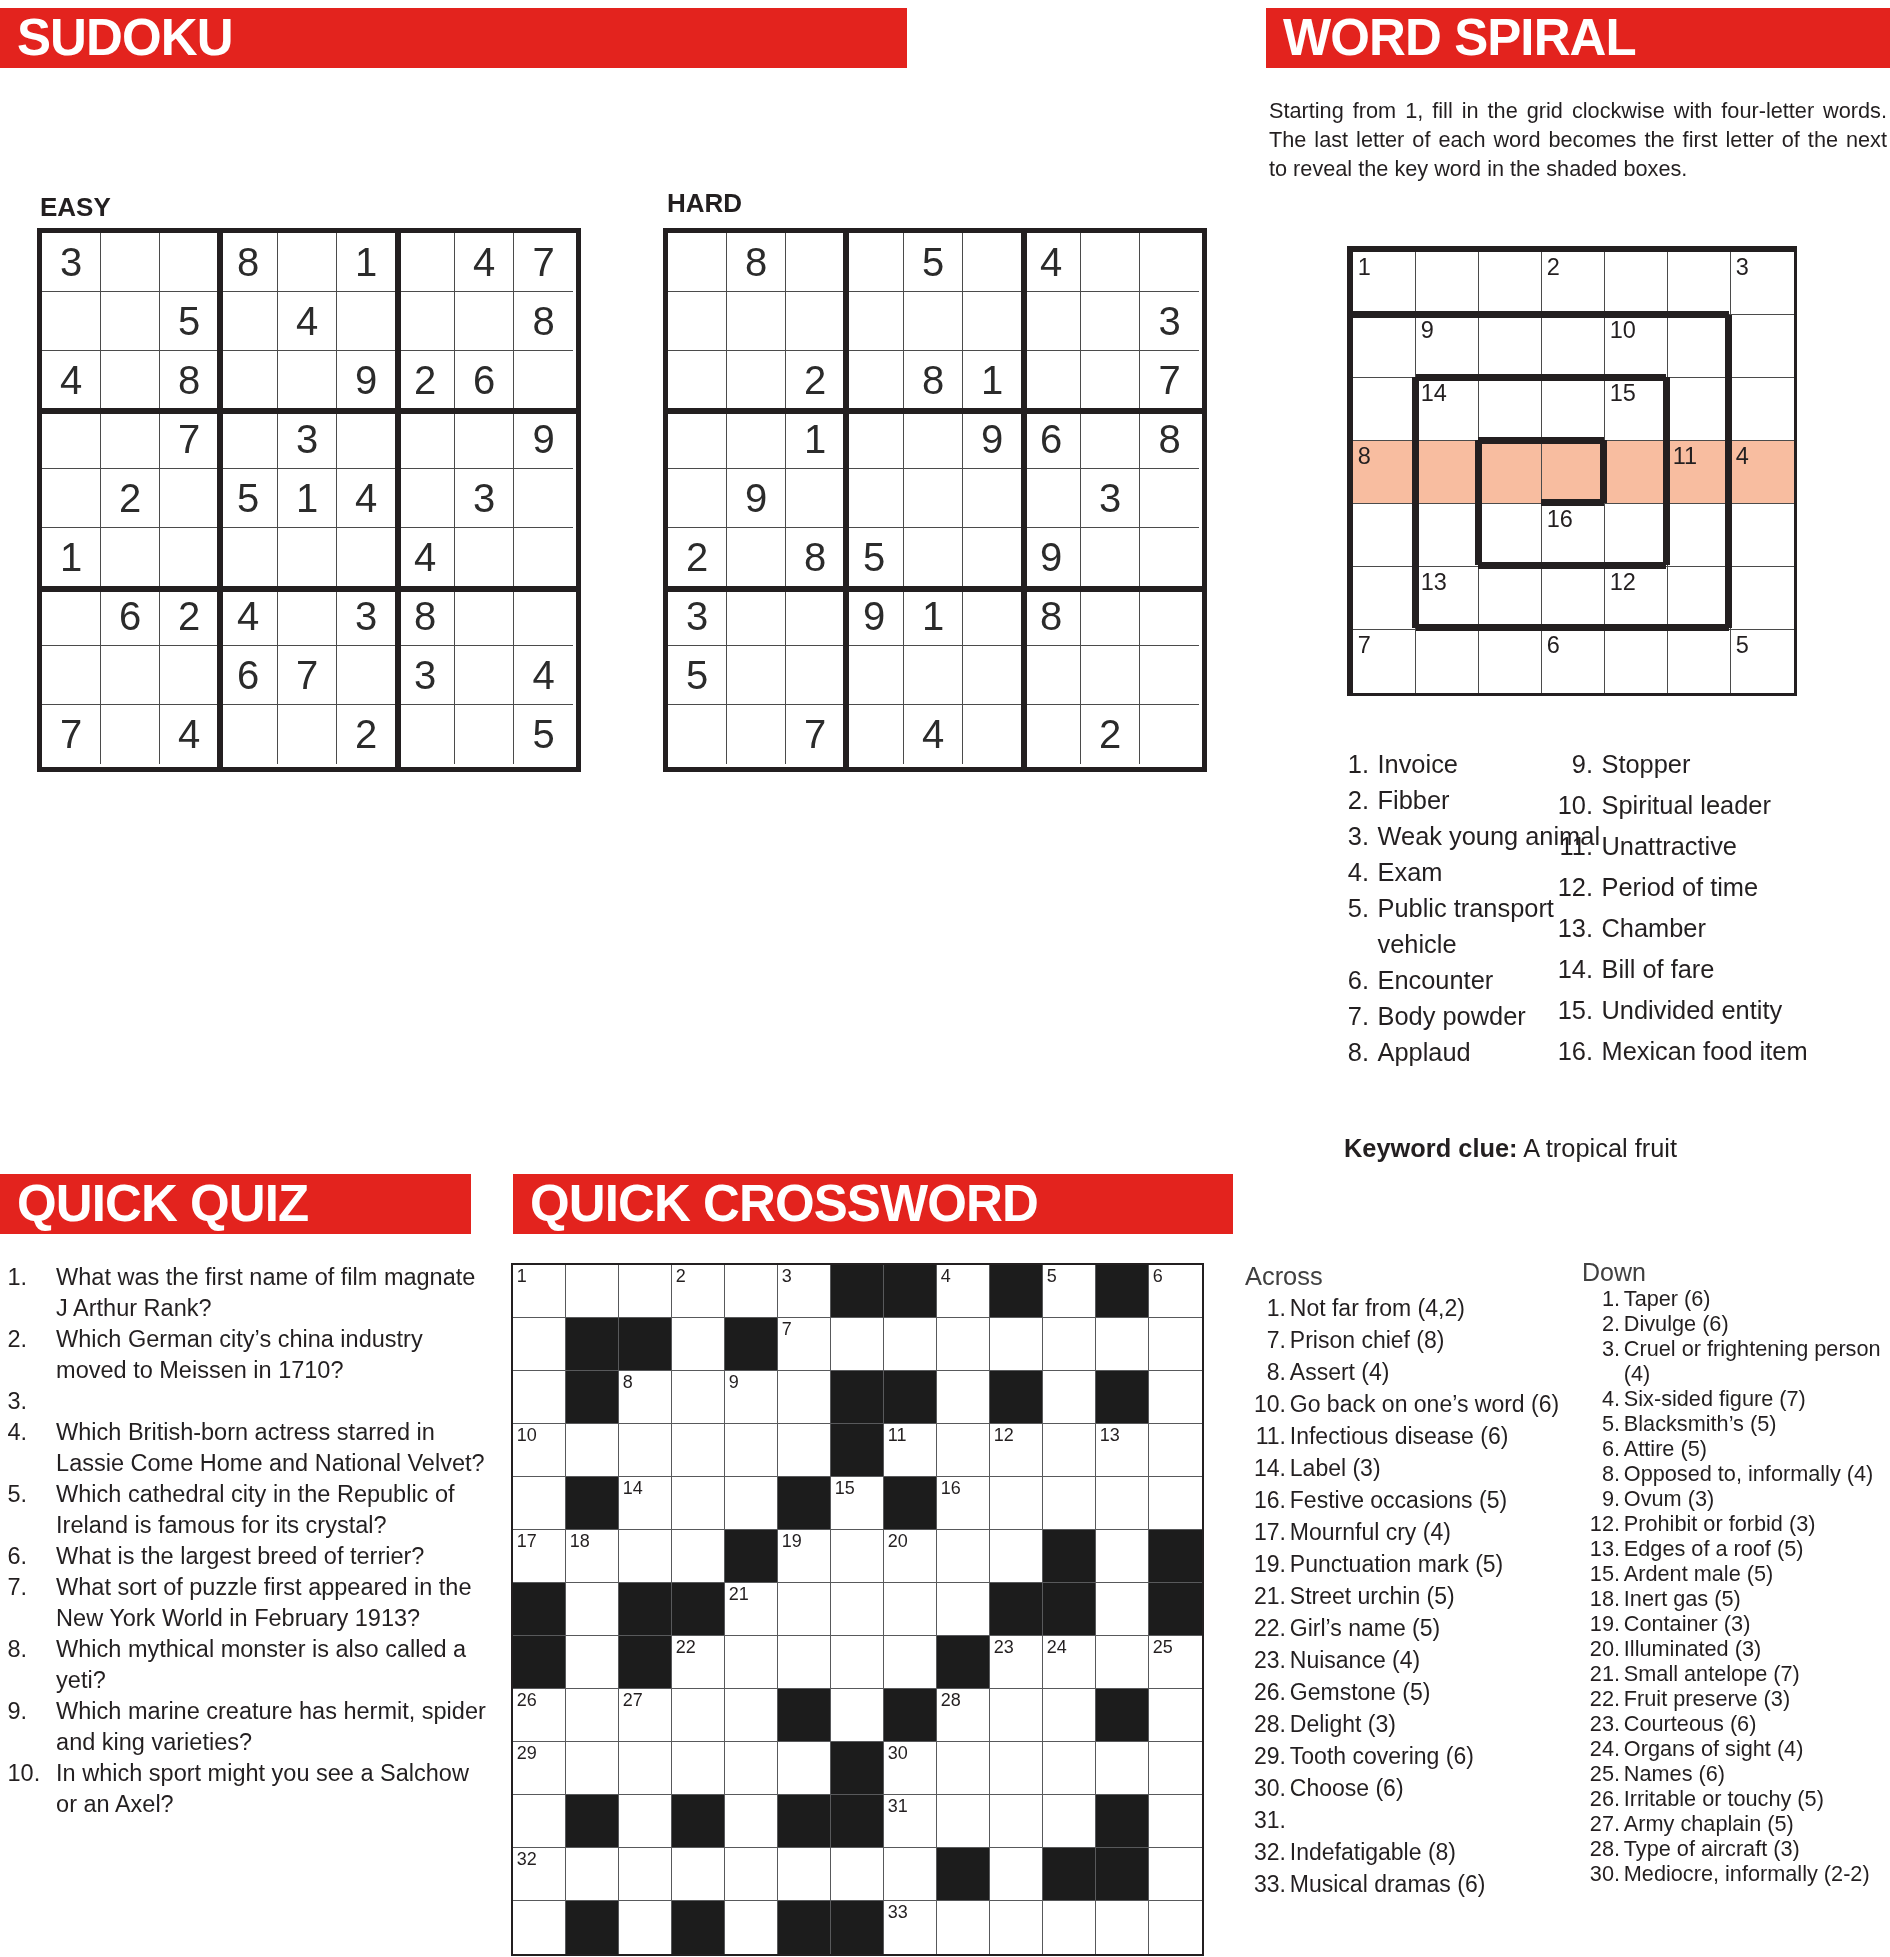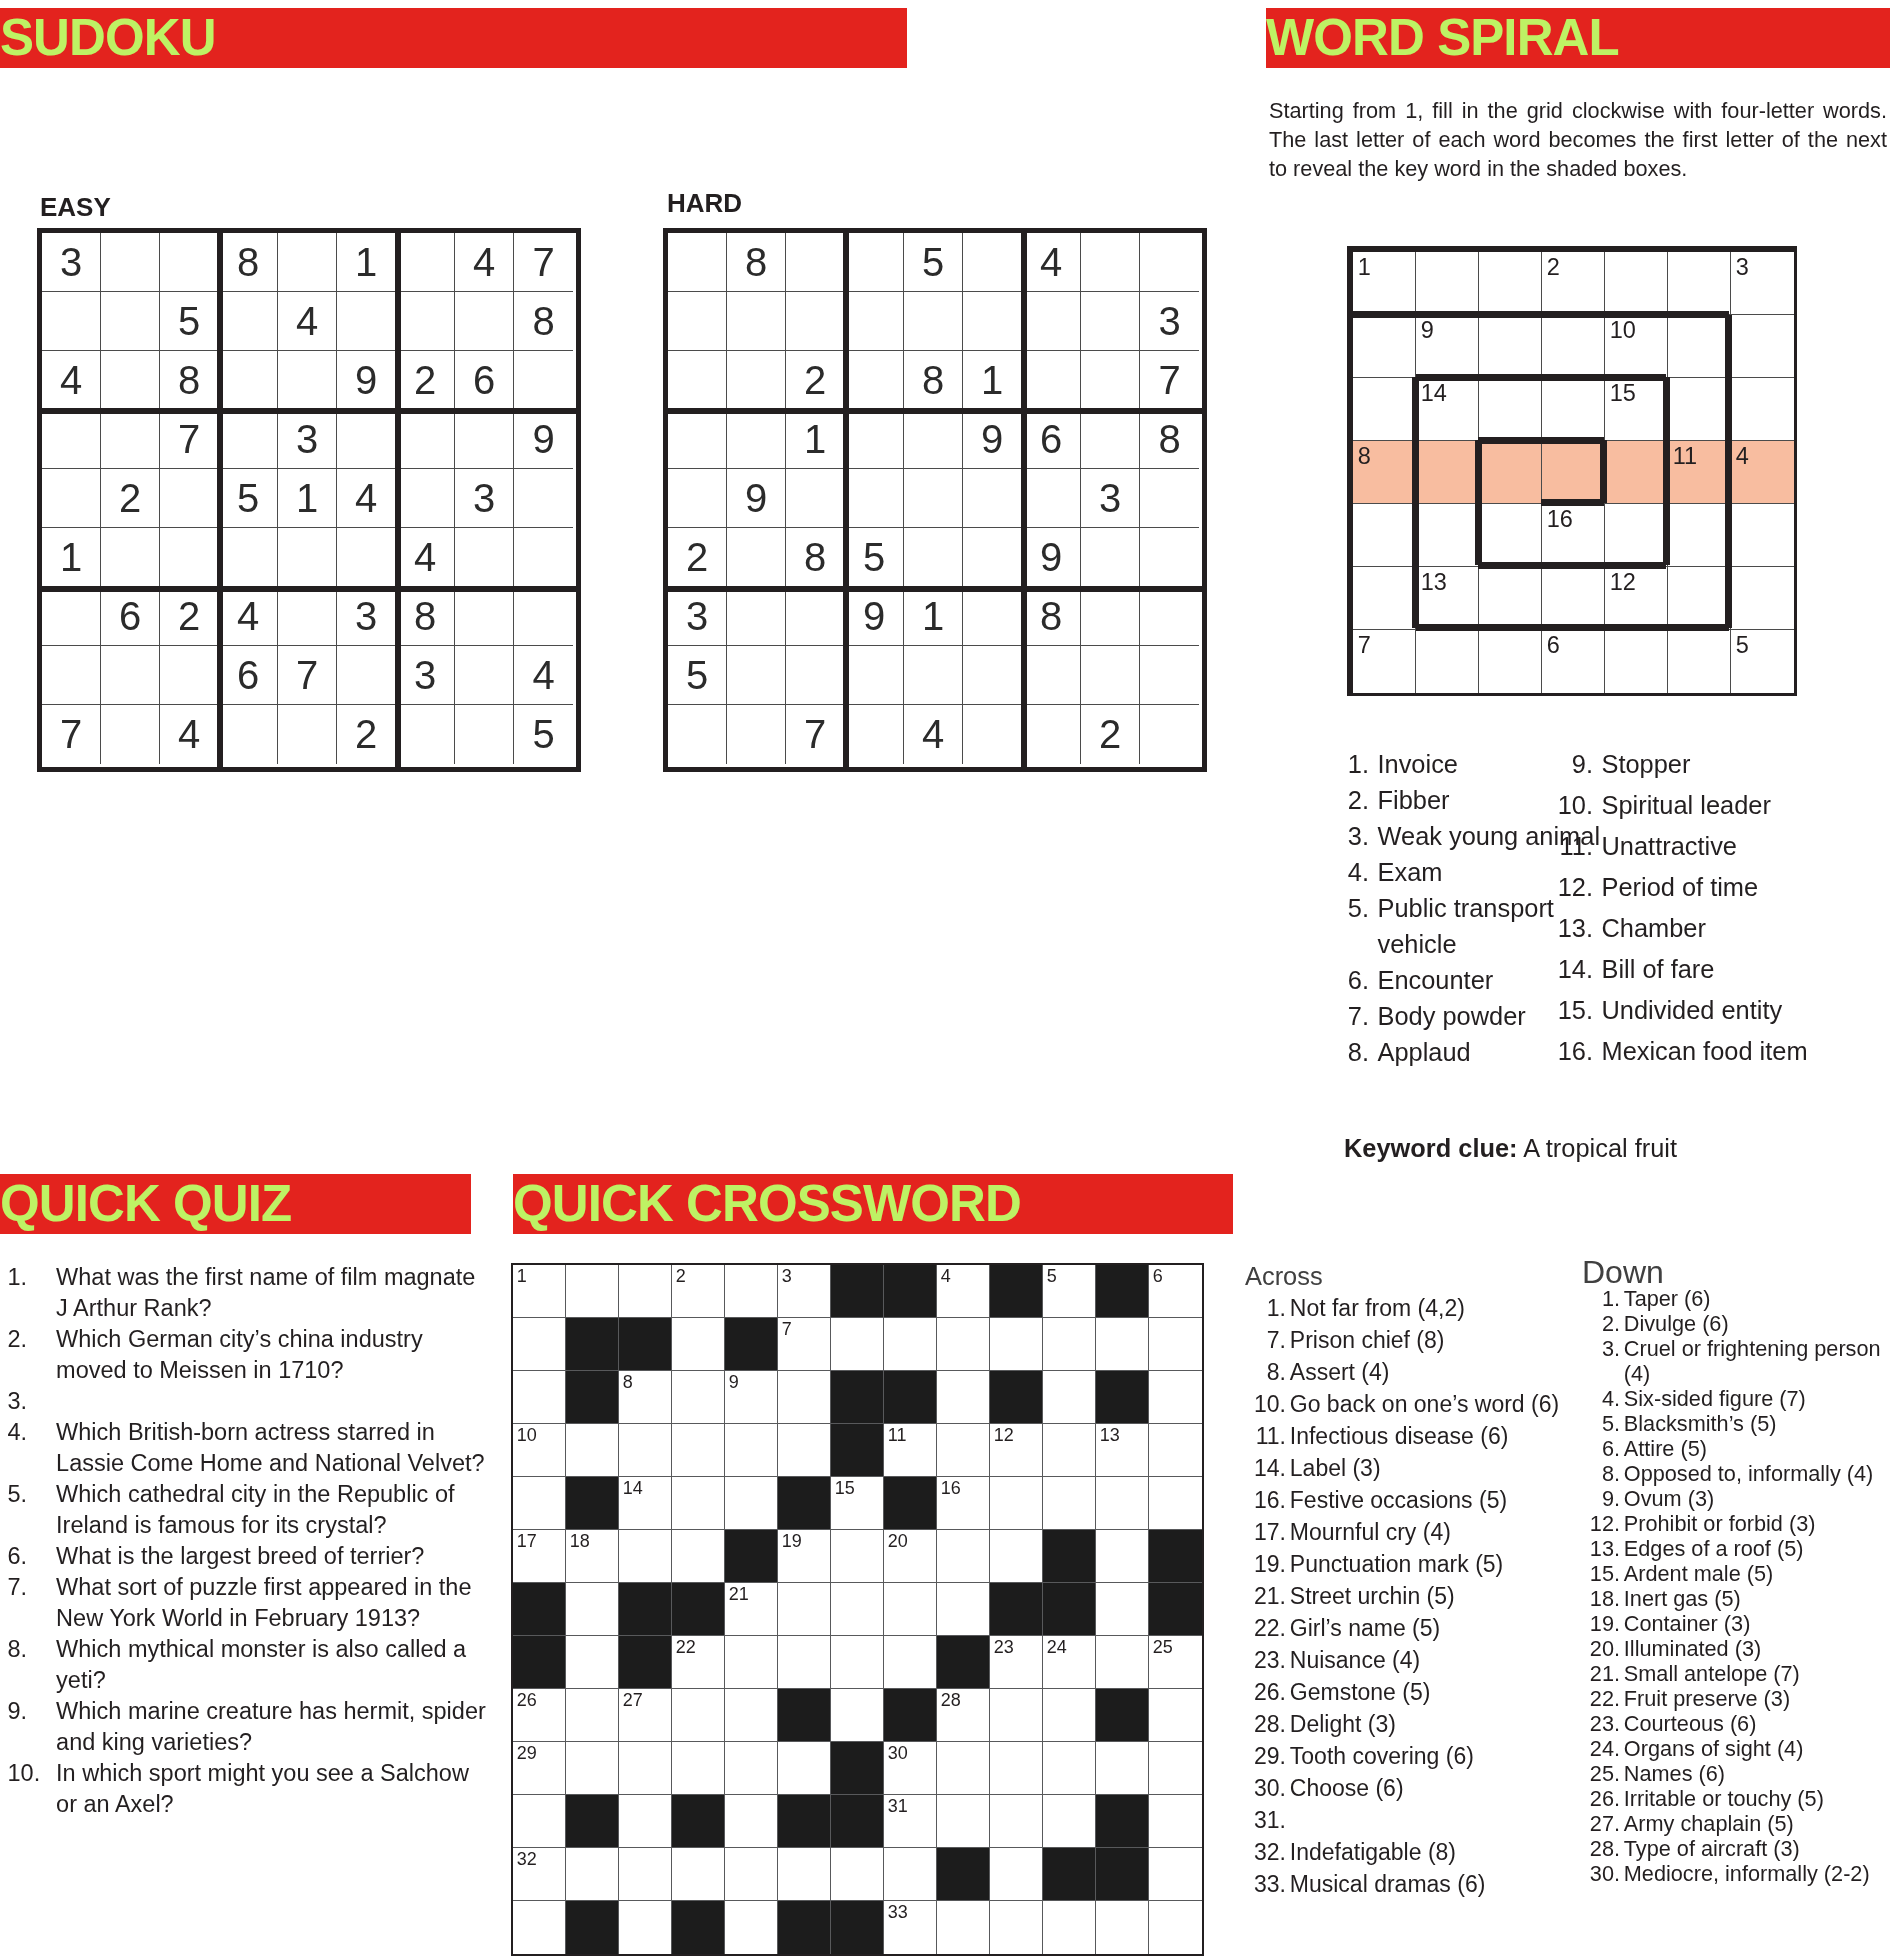--- a/index.html
+++ b/index.html
@@ -1,22 +1,22 @@
 <!DOCTYPE html>
 <html style="font-size:15px"><head>
 <meta charset="utf-8">
 <style>
   html,body{margin:0;padding:0;background:#fff;}
   .page{position:relative;width:1891px;height:1958px;background:#ffffff;
         font-family:"Liberation Sans",sans-serif;color:#231f20;overflow:hidden;}
 
   
   .banner{position:absolute;background:#e3231e;display:flex;align-items:center;}
-  .banner .banner-title{color:#bef264;font-weight:bold;font-size:51px;letter-spacing:-0.9px;
-        line-height:60px;white-space:nowrap;}
+  .banner .banner-title{color:#ffffff;font-weight:bold;font-size:51px;letter-spacing:-0.9px;
+        padding-left:17px;line-height:60px;white-space:nowrap;}
 
   
   .intro{position:absolute;margin:0;color:#231f20;}
   #sudoku-intro{left:33px;top:96px;width:895px;font-size:19.3px;line-height:26px;}
   #spiral-intro{left:1269px;top:96px;width:618px;font-size:21.7px;line-height:29px;text-align:justify;}
 
   .grid-label{position:absolute;font-weight:bold;font-size:26px;color:#231f20;}
 
   
   .sudoku{position:absolute;width:534px;height:534px;border:5.6px solid #231f20;
@@ -55,21 +55,21 @@
   .xword{position:absolute;border:2.8px solid #231f20;background:#fff;
          display:grid;grid-template-columns:repeat(13,53px);grid-template-rows:repeat(13,53px);}
   .x-cell{position:relative;border-right:0.9px solid #58595b;border-bottom:0.9px solid #58595b;background:#fff;}
   .x-cell.lc{border-right:none;} .x-cell.lr{border-bottom:none;}
   .x-cell.black{background:#1c1c1c;}
   .x-num{position:absolute;top:0.9px;left:3.8px;font-size:18px;color:#231f20;}
 
   .xclue-col{position:absolute;}
   .clue-head{font-weight:normal;color:#404040;}
   #across-col .clue-head{font-size:25.4px;line-height:32px;}
-  #down-col .clue-head{font-size:32px;line-height:28px;}
+  #down-col .clue-head{font-size:25px;line-height:28px;}
   .xclues{list-style:none;margin:0;padding:0;}
   #across-col .clue{display:flex;font-size:23px;line-height:32px;color:#231f20;}
   #across-col .n{flex:0 0 41px;text-align:right;padding-right:3.8px;}
   #down-col .clue{display:flex;font-size:21.7px;line-height:25px;color:#231f20;}
   #down-col .n{flex:0 0 38px;text-align:right;padding-right:3.8px;}
 </style>
 </head>
 <body>
 
 <div class="page">

